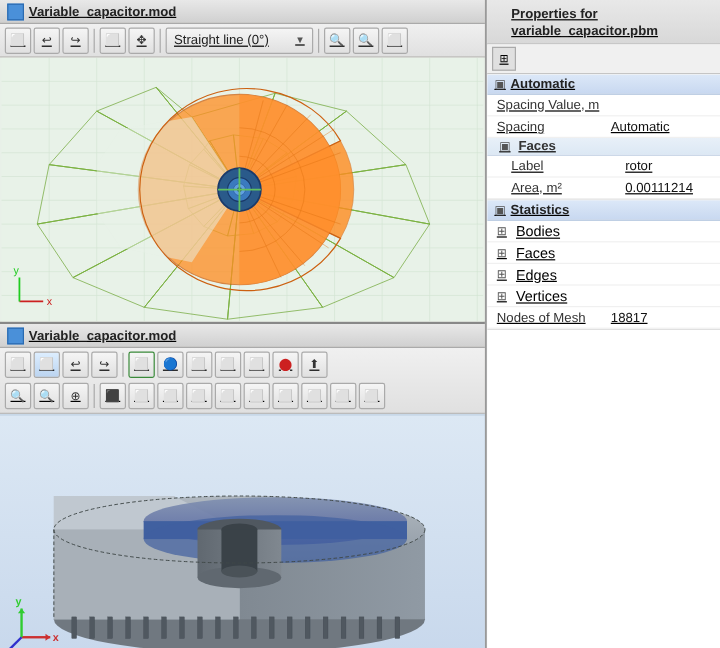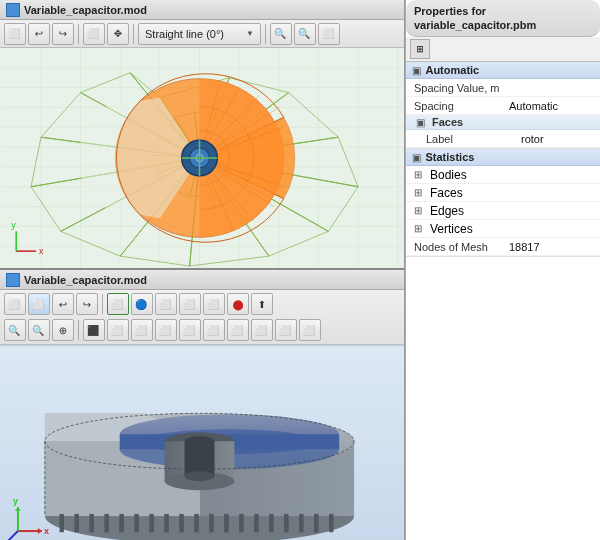--- a/index.html
+++ b/index.html
@@ -1,18 +1,18 @@
 <!DOCTYPE html>
 <html><head>
   <meta charset="utf-8">
   <style>
     * { margin: 0; padding: 0; box-sizing: border-box; }
     body { width: 600px; height: 540px; overflow: hidden; font-family: 'Segoe UI', Arial, sans-serif; font-size: 12px; background: #d4d0c8; }
 
-    .main-container { display: flex; width: 600px; height: 540px; }
+    .main-container { display: flex; width: 600px; height: 540px; text-decoration: underline; }
 
     
     .left-panel { width: 405px; height: 540px; display: flex; flex-direction: column; border-right: 1px solid #999; }
 
     
     .top-viewport { height: 270px; border-bottom: 2px solid #888; display: flex; flex-direction: column; }
     .viewport-titlebar { background: linear-gradient(to bottom, #e8e8e8, #d0d0d0); border-bottom: 1px solid #aaa; height: 20px; display: flex; align-items: center; padding: 0 6px; gap: 4px; }
     .viewport-title-icon { width: 14px; height: 14px; background: #4a90d9; border: 1px solid #2a6ab0; display: inline-block; }
     .viewport-title-text { font-size: 11px; color: #222; font-weight: bold; }
     .toolbar-row { background: linear-gradient(to bottom, #f0f0f0, #e0e0e0); border-bottom: 1px solid #bbb; height: 28px; display: flex; align-items: center; padding: 0 4px; gap: 2px; }
@@ -25,21 +25,21 @@
 
     
     .bottom-viewport { flex: 1; display: flex; flex-direction: column; }
     .bottom-toolbar { background: linear-gradient(to bottom, #f0f0f0, #e0e0e0); border-bottom: 1px solid #bbb; padding: 2px 4px; display: flex; flex-direction: column; gap: 2px; }
     .bottom-toolbar-row { display: flex; align-items: center; gap: 2px; height: 24px; }
     .bottom-canvas { flex: 1; background: #c8d8e8; position: relative; overflow: hidden; }
     .bottom-canvas svg { width: 100%; height: 100%; }
 
     
     .right-panel { width: 195px; height: 540px; background: white; border-left: 1px solid #aaa; display: flex; flex-direction: column; }
-    .props-header { background: linear-gradient(to bottom, #e8e8e8, #d8d8d8); padding: 4px 8px; border-bottom: 1px solid #bbb; border-radius: 10px; }
+    .props-header { background: linear-gradient(to bottom, #e8e8e8, #d8d8d8); padding: 4px 20px; border-bottom: 1px solid #bbb; }
     .props-header-text { font-size: 11px; color: #222; font-weight: bold; }
     .props-toolbar { background: #f0f0f0; border-bottom: 1px solid #bbb; padding: 2px 4px; display: flex; gap: 2px; }
     .props-toolbar-btn { width: 20px; height: 20px; background: #e0e0e0; border: 1px solid #aaa; font-size: 9px; display: flex; align-items: center; justify-content: center; cursor: pointer; }
     .props-content { flex: 1; overflow-y: auto; background: white; }
 
     .props-section { border-bottom: 1px solid #e0e0e0; }
     .props-section-header { background: linear-gradient(to bottom, #dce8f8, #c8d8f0); padding: 2px 6px; display: flex; align-items: center; gap: 4px; cursor: pointer; border-bottom: 1px solid #b0c4de; }
     .props-section-icon { font-size: 10px; color: #555; }
     .props-section-label { font-size: 11px; font-weight: bold; color: #222; }
     .props-row { display: flex; align-items: center; padding: 1px 4px 1px 8px; min-height: 18px; border-bottom: 1px solid #f0f0f0; }
@@ -359,20 +359,24 @@
         </div>
 
         <div class="subsection-header">
           <span class="sub-expand">▣</span>
           <span class="subsection-label">Faces</span>
         </div>
         <div class="props-row-indented">
           <span class="props-key">Label</span>
           <span class="props-val">rotor</span>
         </div>
+        <div class="props-row-indented">
+          <span class="props-key">Area, m²</span>
+          <span class="props-val">0.00111214</span>
+        </div>
       </div>
 
       <div class="props-section">
         <div class="props-section-header">
           <span class="props-section-icon">▣</span>
           <span class="props-section-label">Statistics</span>
         </div>
         <div class="stat-row">
           <span class="expand-icon">⊞</span>
           <span>Bodies</span>

